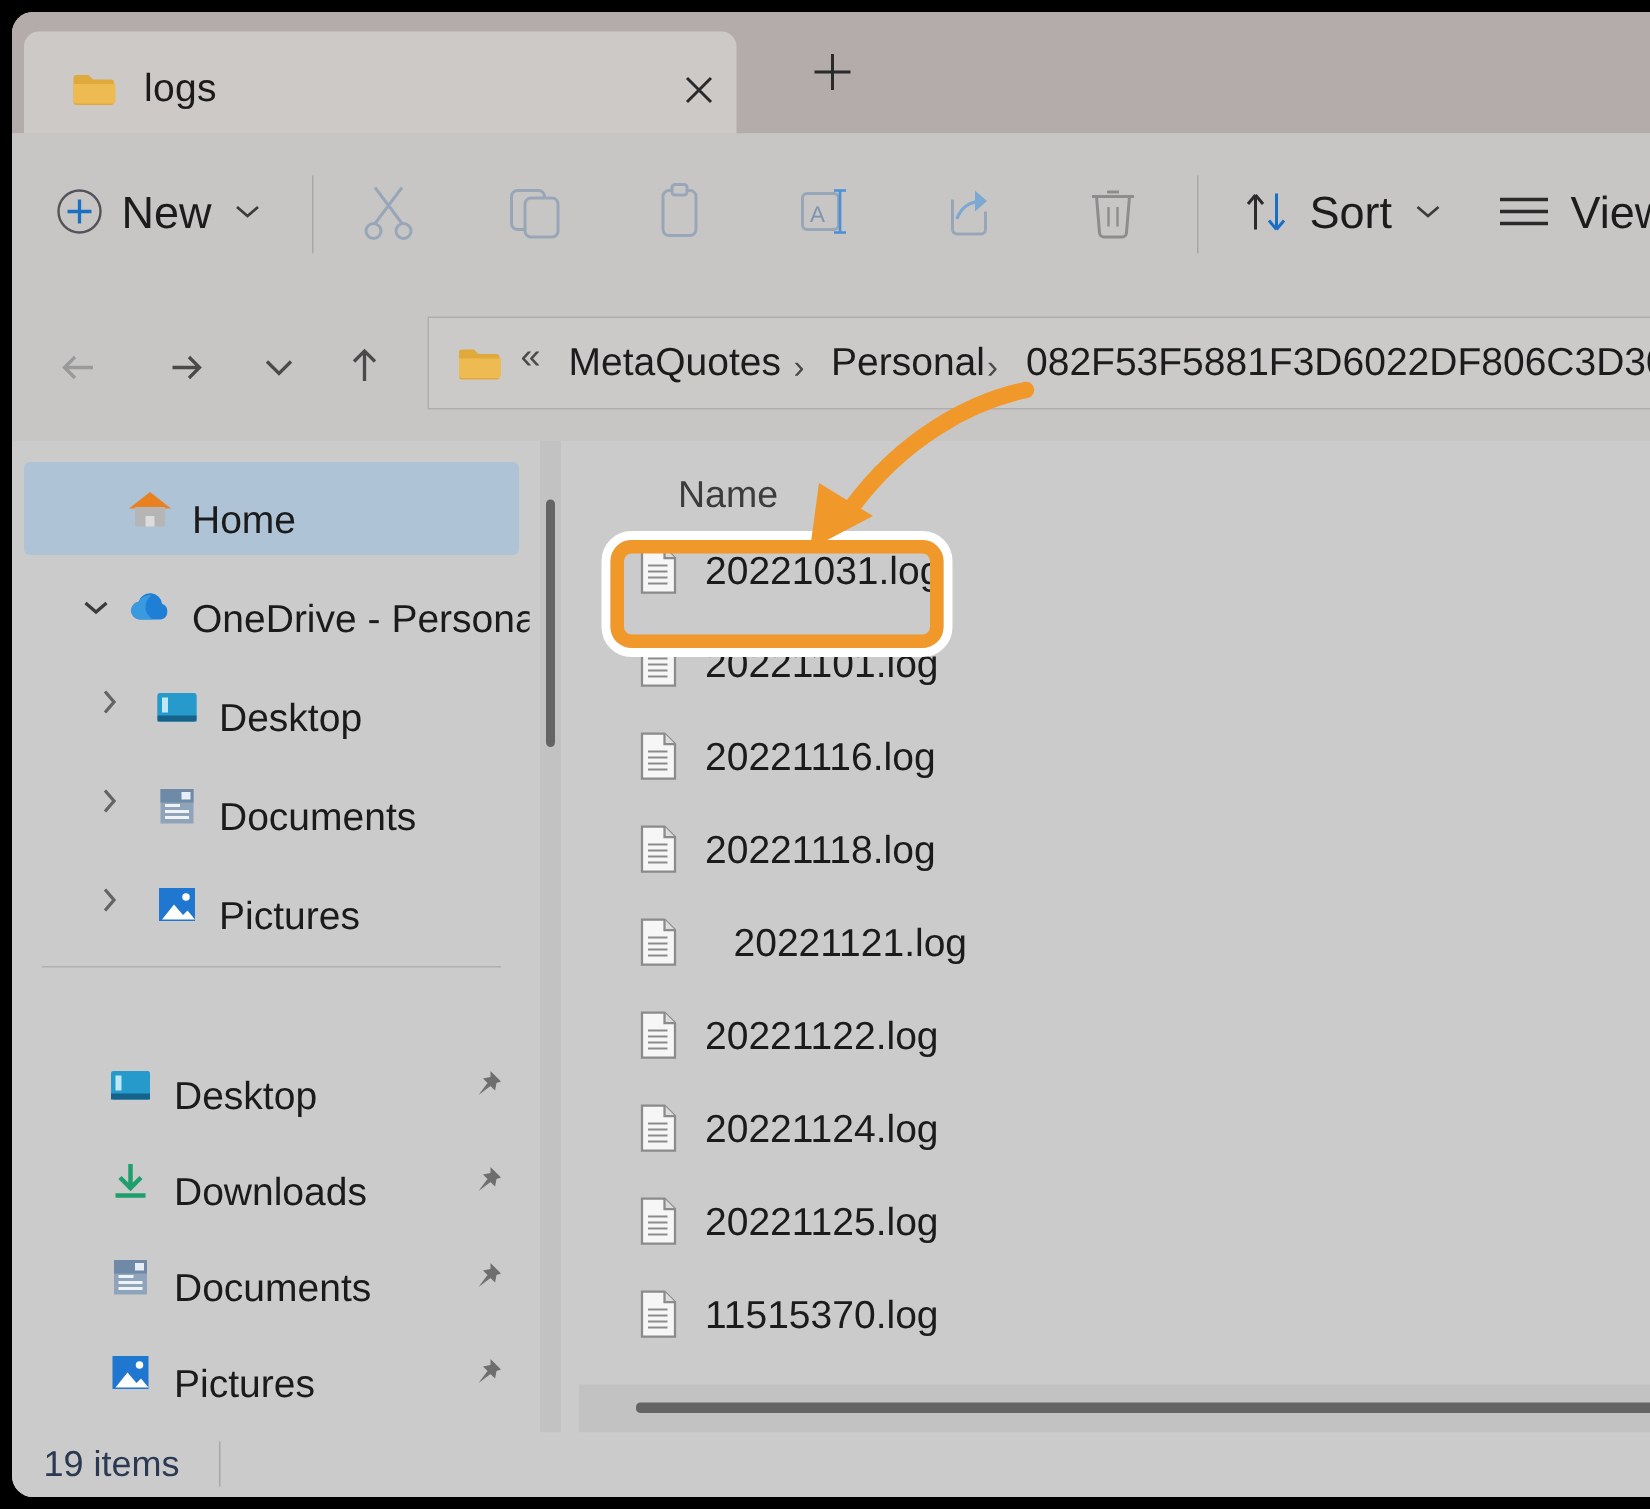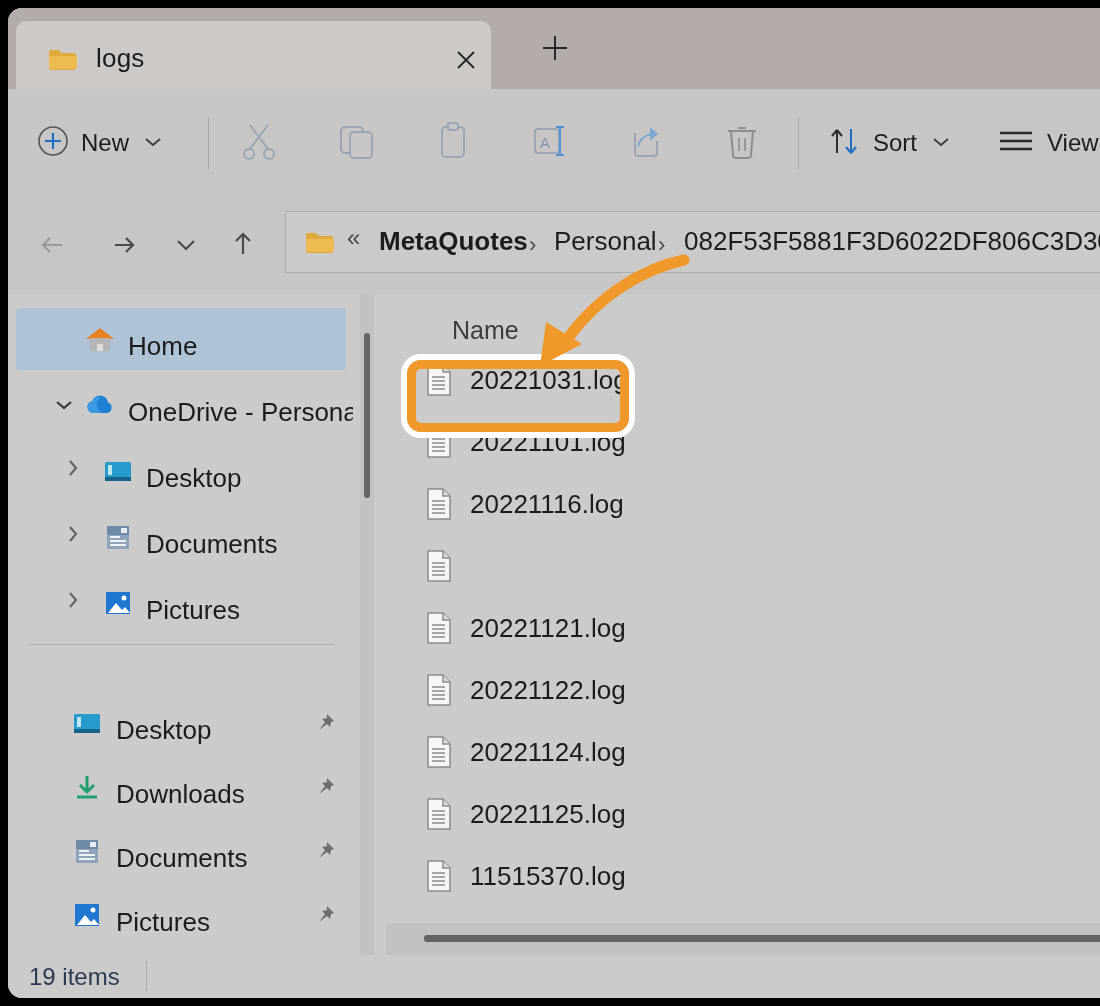--- a/index.html
+++ b/index.html
@@ -50,21 +50,21 @@
   
   #toolbar {
     position: absolute; left: 0; top: 81px;
     width: 100%; height: 107px;
     background: #c8c6c4;
   }
   .tb-item {
     position: absolute; top: 27px; height: 54px;
     display: flex; align-items: center; gap: 11px;
   }
-  .tb-label { font-size: 24px; color: #1c1c1c; }
+  .tb-label { font-size: 30px; color: #1c1c1c; }
   .tb-caret { margin-left: 4px; }
   .tb-sep {
     position: absolute; top: 28px; width: 1px; height: 52px;
     background: #a9a6a4;
   }
 
   
   #addressbar {
     position: absolute; left: 0; top: 188px;
     width: 100%; height: 98px;
@@ -337,21 +337,21 @@
     </span>
 
     <div id="crumbbox">
       <span id="crumb-folder">
         <svg width="30" height="24" viewBox="0 0 30 24">
           <path d="M1 4a2 2 0 012-2h8l3 3h12a2 2 0 012 2v13a2 2 0 01-2 2H3a2 2 0 01-2-2z" fill="#e0a93b"></path>
           <path d="M1 8h28v11a2 2 0 01-2 2H3a2 2 0 01-2-2z" fill="#edbb52"></path>
         </svg>
       </span>
       <span class="crumb-text" style="left:61px; top:12px; font-size:24px; color:#4a4a4a;">«</span>
-      <span class="crumb-text" style="left:93px;font-weight:bold;">MetaQuotes</span>
+      <span class="crumb-text" style="left:93px;">MetaQuotes</span>
       <span class="crumb-chev" style="left:243px;">›</span>
       <span class="crumb-text" style="left:268px;">Personal</span>
       <span class="crumb-chev" style="left:372px;">›</span>
       <span class="crumb-text" style="left:398px;">082F53F5881F3D6022DF806C3D307B50</span>
     </div>
   </div>
 
   <div id="sidebar">
 
     <div class="side-row selected" style="top:14px;">
@@ -539,23 +539,24 @@
     </div>
 
     <div class="file-row" style="top:248px;">
       <span class="file-ico">
         <svg width="26" height="32" viewBox="0 0 26 32">
           <path d="M2 1h15l7 7v23H2z" fill="#f6f6f6" stroke="#8b8b8b" stroke-width="1.5"></path>
           <path d="M17 1v7h7" fill="#dcdcdc" stroke="#8b8b8b" stroke-width="1.5"></path>
           <path d="M6 13h13M6 17h13M6 21h13M6 25h13" stroke="#8b8b8b" stroke-width="1.3"></path>
         </svg>
       </span>
-    </div>
-
-    <div class="file-row" style="top:310px;">
+      <span class="file-name">20221118.log</span>
+    </div>
+
+    <div class="file-row" style="top:310px;gap:19px;">
       <span class="file-ico">
         <svg width="26" height="32" viewBox="0 0 26 32">
           <path d="M2 1h15l7 7v23H2z" fill="#f6f6f6" stroke="#8b8b8b" stroke-width="1.5"></path>
           <path d="M17 1v7h7" fill="#dcdcdc" stroke="#8b8b8b" stroke-width="1.5"></path>
           <path d="M6 13h13M6 17h13M6 21h13M6 25h13" stroke="#8b8b8b" stroke-width="1.3"></path>
         </svg>
       </span>
       <span class="file-name">20221121.log</span>
     </div>
 

